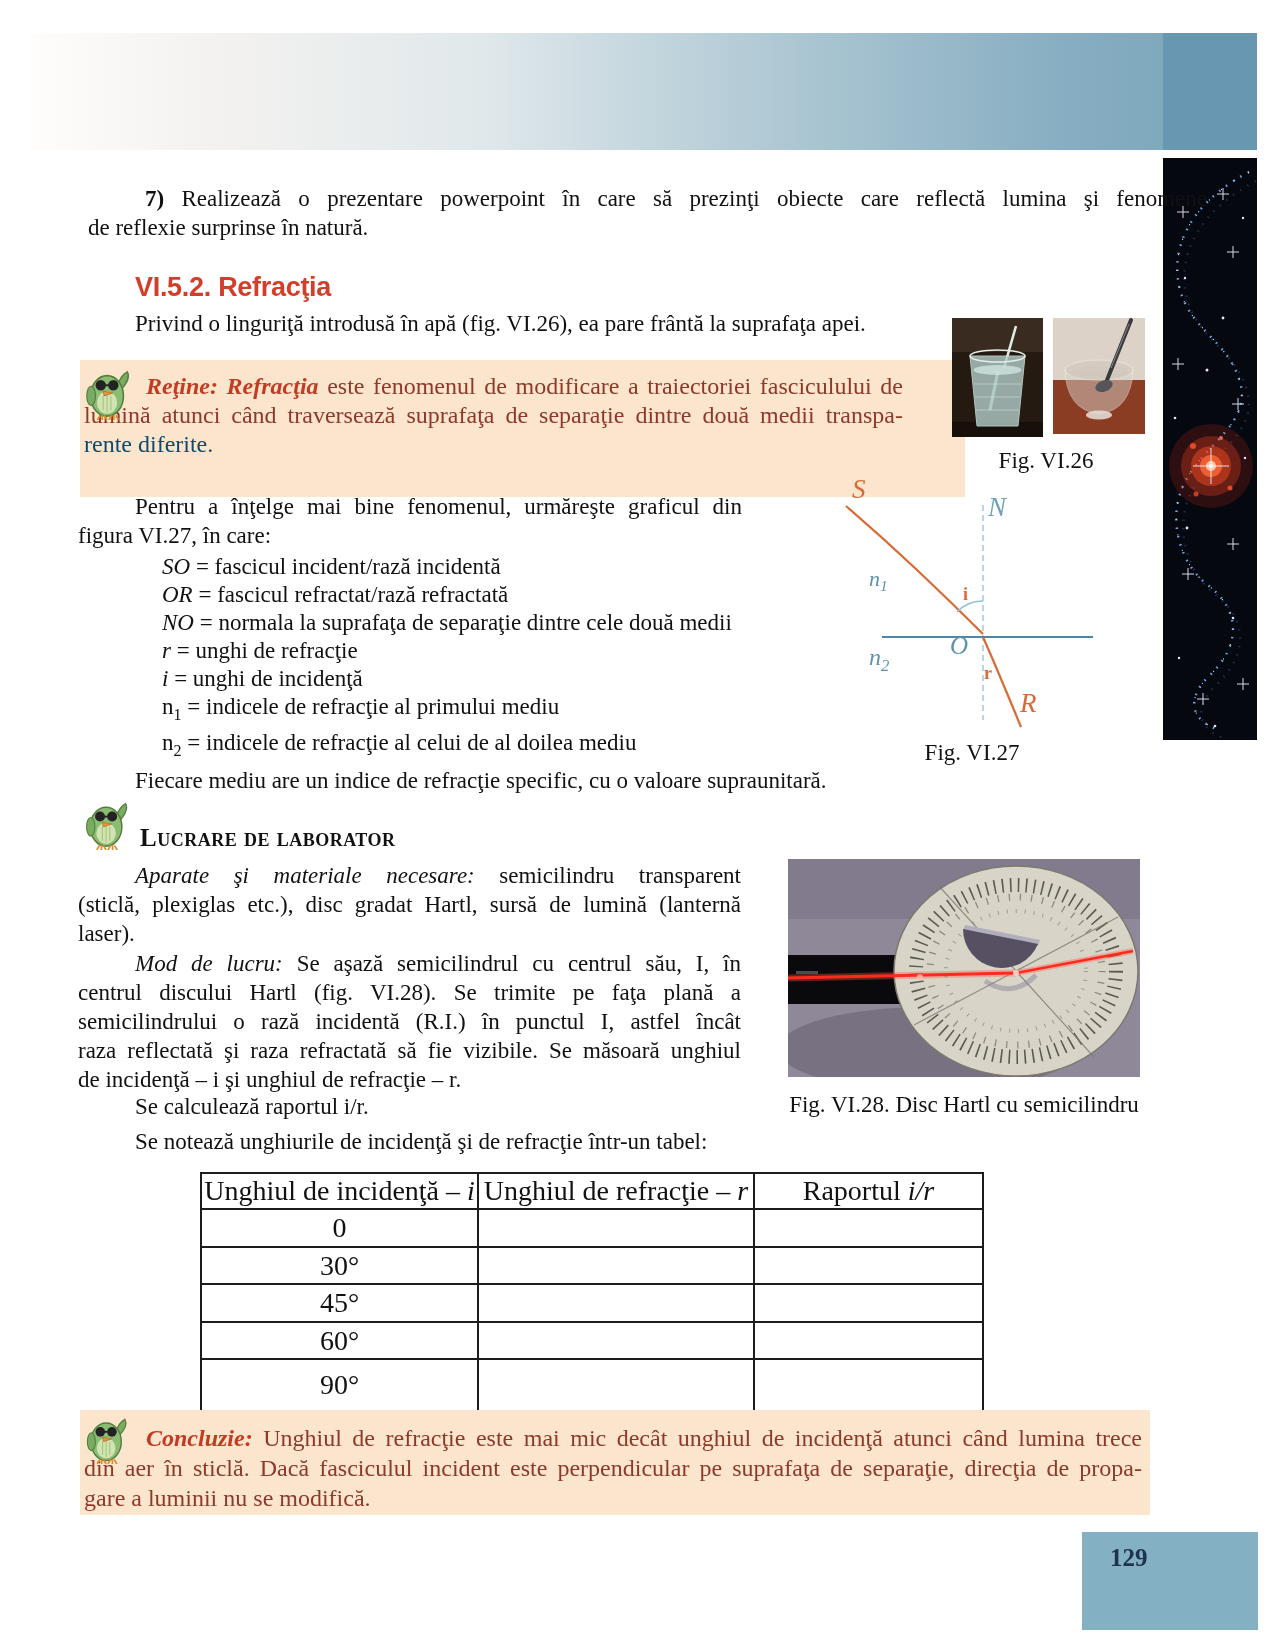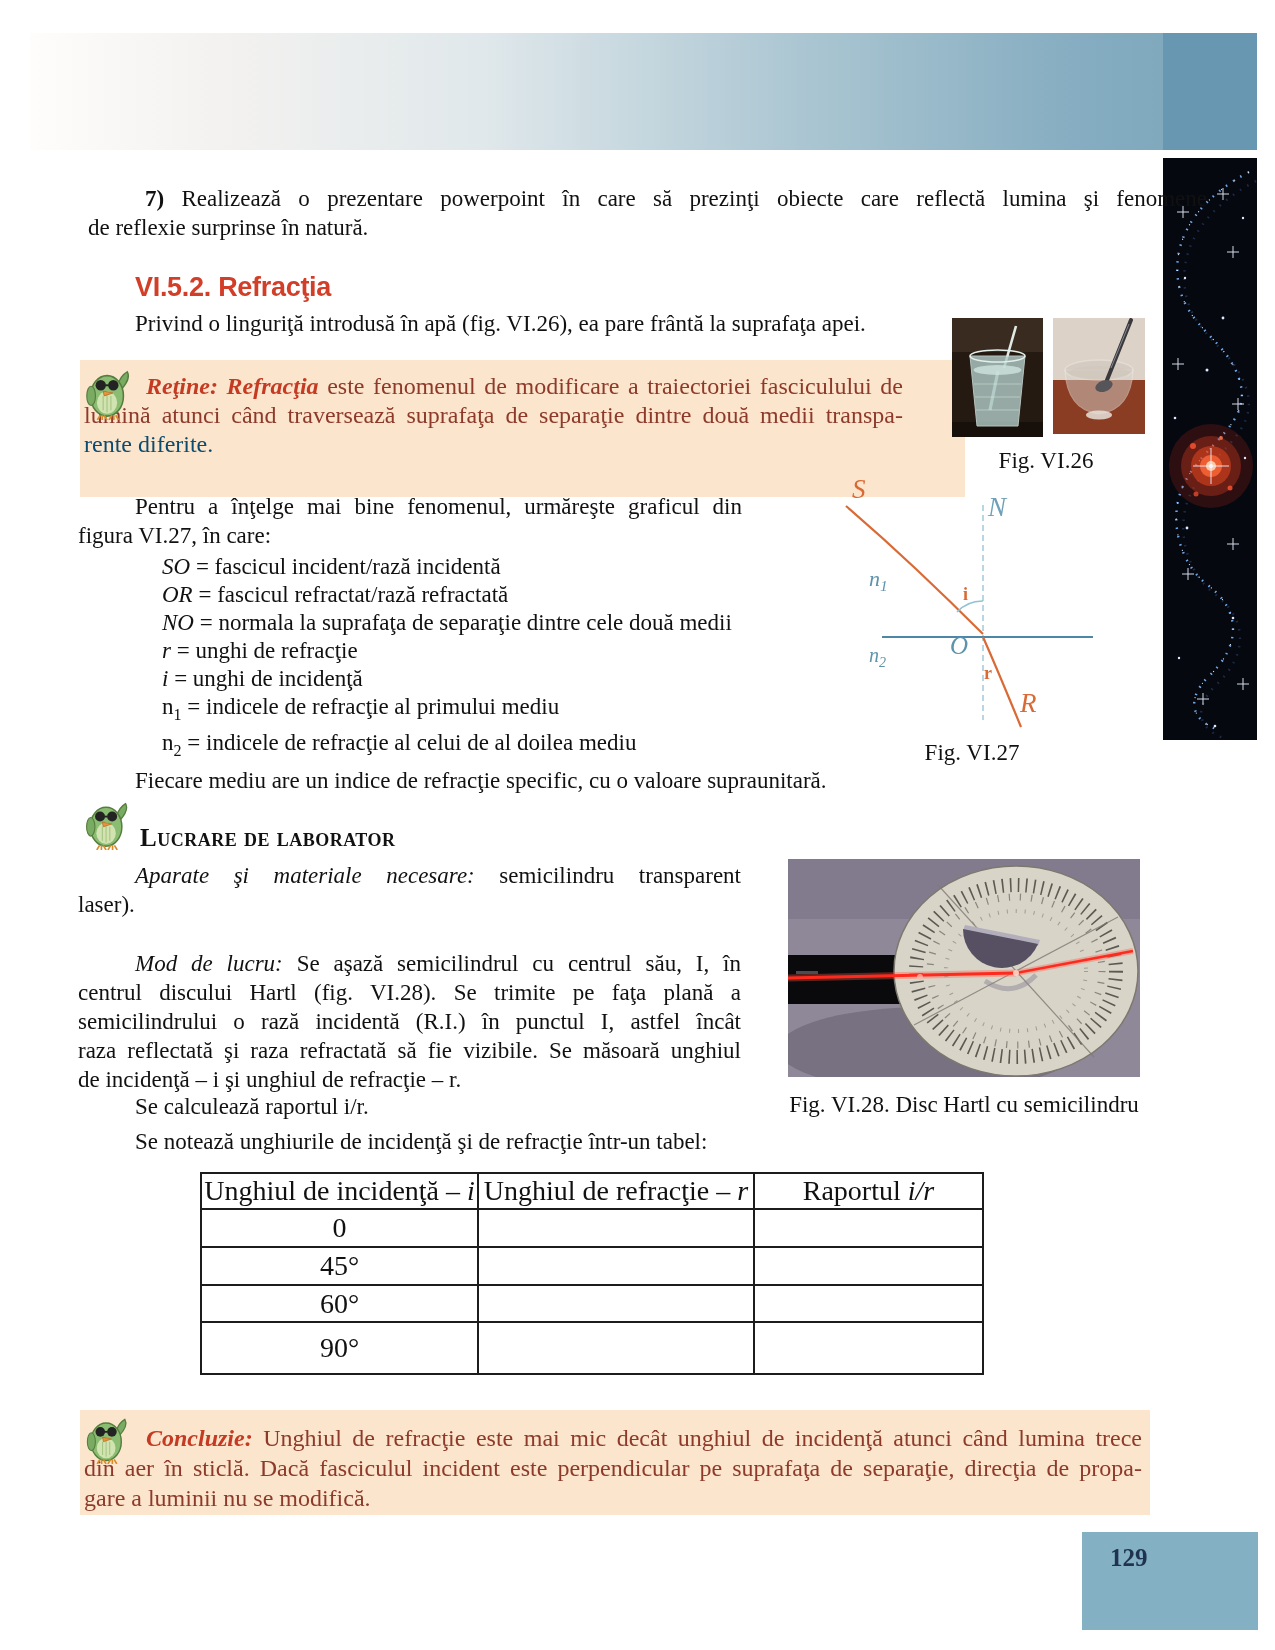--- a/index.html
+++ b/index.html
@@ -168,36 +168,37 @@
   <svg class="abs" style="left:840px;top:455px" width="260" height="285" viewBox="0 0 260 285">
     <path d="M143,50 L143,265" stroke="#a8cedc" stroke-width="1.6" stroke-dasharray="6 4" fill="none"></path>
     <path d="M42,182 L253,182" stroke="#4e86a8" stroke-width="2" fill="none"></path>
     <path d="M6,51 Q42,82 76,114 T143,179" stroke="#d96a35" stroke-width="2.2" fill="none"></path>
     <path d="M143,182 Q158,216 181,272" stroke="#d96a35" stroke-width="2.2" fill="none"></path>
     <path d="M143,146 A35,35 0 0,0 117,157" stroke="#8fc3d4" stroke-width="1.6" fill="none"></path>
   </svg>
   <div class="dlbl orange it" style="left:852px;top:474px;font-size:27px;font-style:italic">S</div>
   <div class="dlbl blue it" style="left:988px;top:492px;font-size:27px;font-style:italic;color:#6fa0b8">N</div>
   <div class="dlbl blue it" style="left:869px;top:566px;font-size:22px;font-style:italic"><span>n</span><sub>1</sub></div>
-  <div class="dlbl blue it" style="left:869px;top:644px;font-size:20px;font-style:italic"><span>n</span><sub>2</sub></div>
+  <div class="dlbl blue it" style="left:869px;top:644px;font-size:24px;font-style:italic"><span>n</span><sub>2</sub></div>
   <div class="dlbl blue it" style="left:950px;top:632px;font-size:25px;font-style:italic">O</div>
   <div class="dlbl orange" style="left:963px;top:584px;font-size:18px;font-weight:bold">i</div>
   <div class="dlbl orange" style="left:984px;top:663px;font-size:18px;font-weight:bold">r</div>
   <div class="dlbl orange it" style="left:1020px;top:688px;font-size:27px;font-style:italic">R</div>
   <div class="abs caption" style="left:897px;top:740px;width:150px">Fig. VI.27</div>
 
   <div class="abs body-txt indent" style="left:78px;top:766px;width:880px">Fiecare mediu are un indice de refracţie specific, cu o valoare supraunitară.</div>
 
   <svg class="owl" style="left:84px;top:798px" width="46" height="52">
       <use href="#owl"></use>
     </svg>
   <div class="abs" id="lab-heading" style="left:140px;top:824px">Lucrare de laborator</div>
 
   <div class="abs body-txt" style="left:78px;top:861px;width:663px">
     <div class="j indent"><span class="it">Aparate şi materiale necesare:</span> <span>semicilindru transparent</span></div>
+    <div class="j">(sticlă, plexiglas etc.), disc gradat Hartl, sursă de lumină (lanternă</div>
     <div>laser).</div>
   </div>
 
   <div class="abs body-txt" style="left:78px;top:949px;width:663px">
     <div class="j indent"><span class="it">Mod de lucru:</span> <span>Se aşază semicilindrul cu centrul său, I, în</span></div>
     <div class="j">centrul discului Hartl (fig. VI.28). Se trimite pe faţa plană a</div>
     <div class="j">semicilindrului o rază incidentă (R.I.) în punctul I, astfel încât</div>
     <div class="j">raza reflectată şi raza refractată să fie vizibile. Se măsoară unghiul</div>
     <div>de incidenţă – i şi unghiul de refracţie – r.</div>
   </div>
@@ -238,20 +239,25 @@
         <tr style="height:36px">
       <th><span>Unghiul de incidenţă – </span><span class="it">i</span></th>
       <th><span>Unghiul de refracţie – </span><span class="it">r</span></th>
       <th><span>Raportul </span><span class="it">i/r</span></th>
     </tr>
     <tr style="height:38px">
           <td>0</td>
           <td></td>
           <td></td>
         </tr>
+    <tr style="height:37px">
+          <td>30°</td>
+          <td></td>
+          <td></td>
+        </tr>
     <tr style="height:38px">
           <td>45°</td>
           <td></td>
           <td></td>
         </tr>
     <tr style="height:37px">
           <td>60°</td>
           <td></td>
           <td></td>
         </tr>

